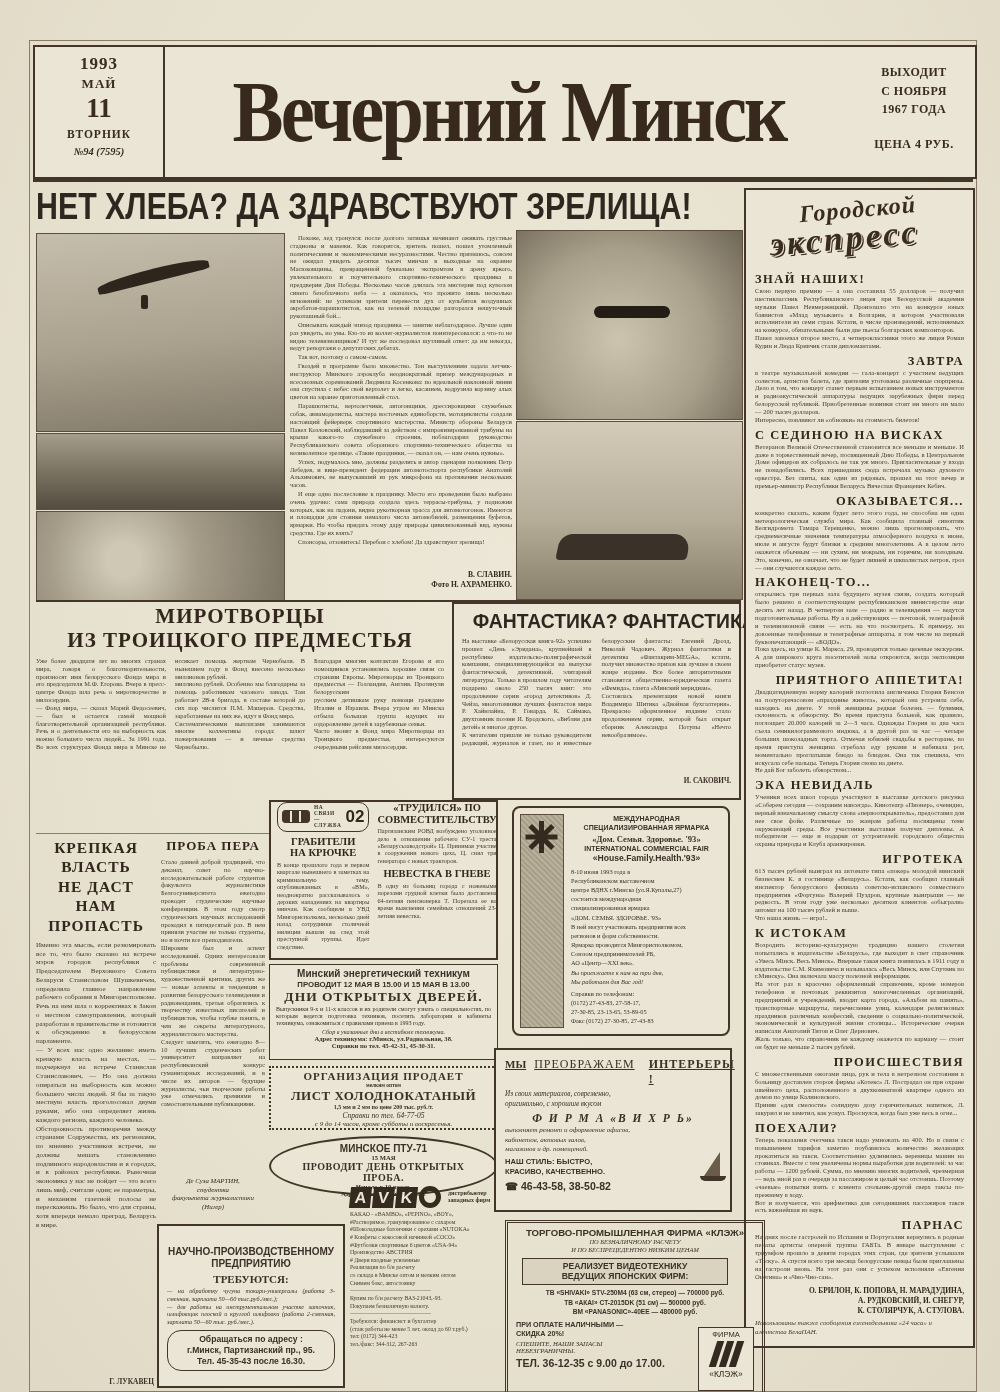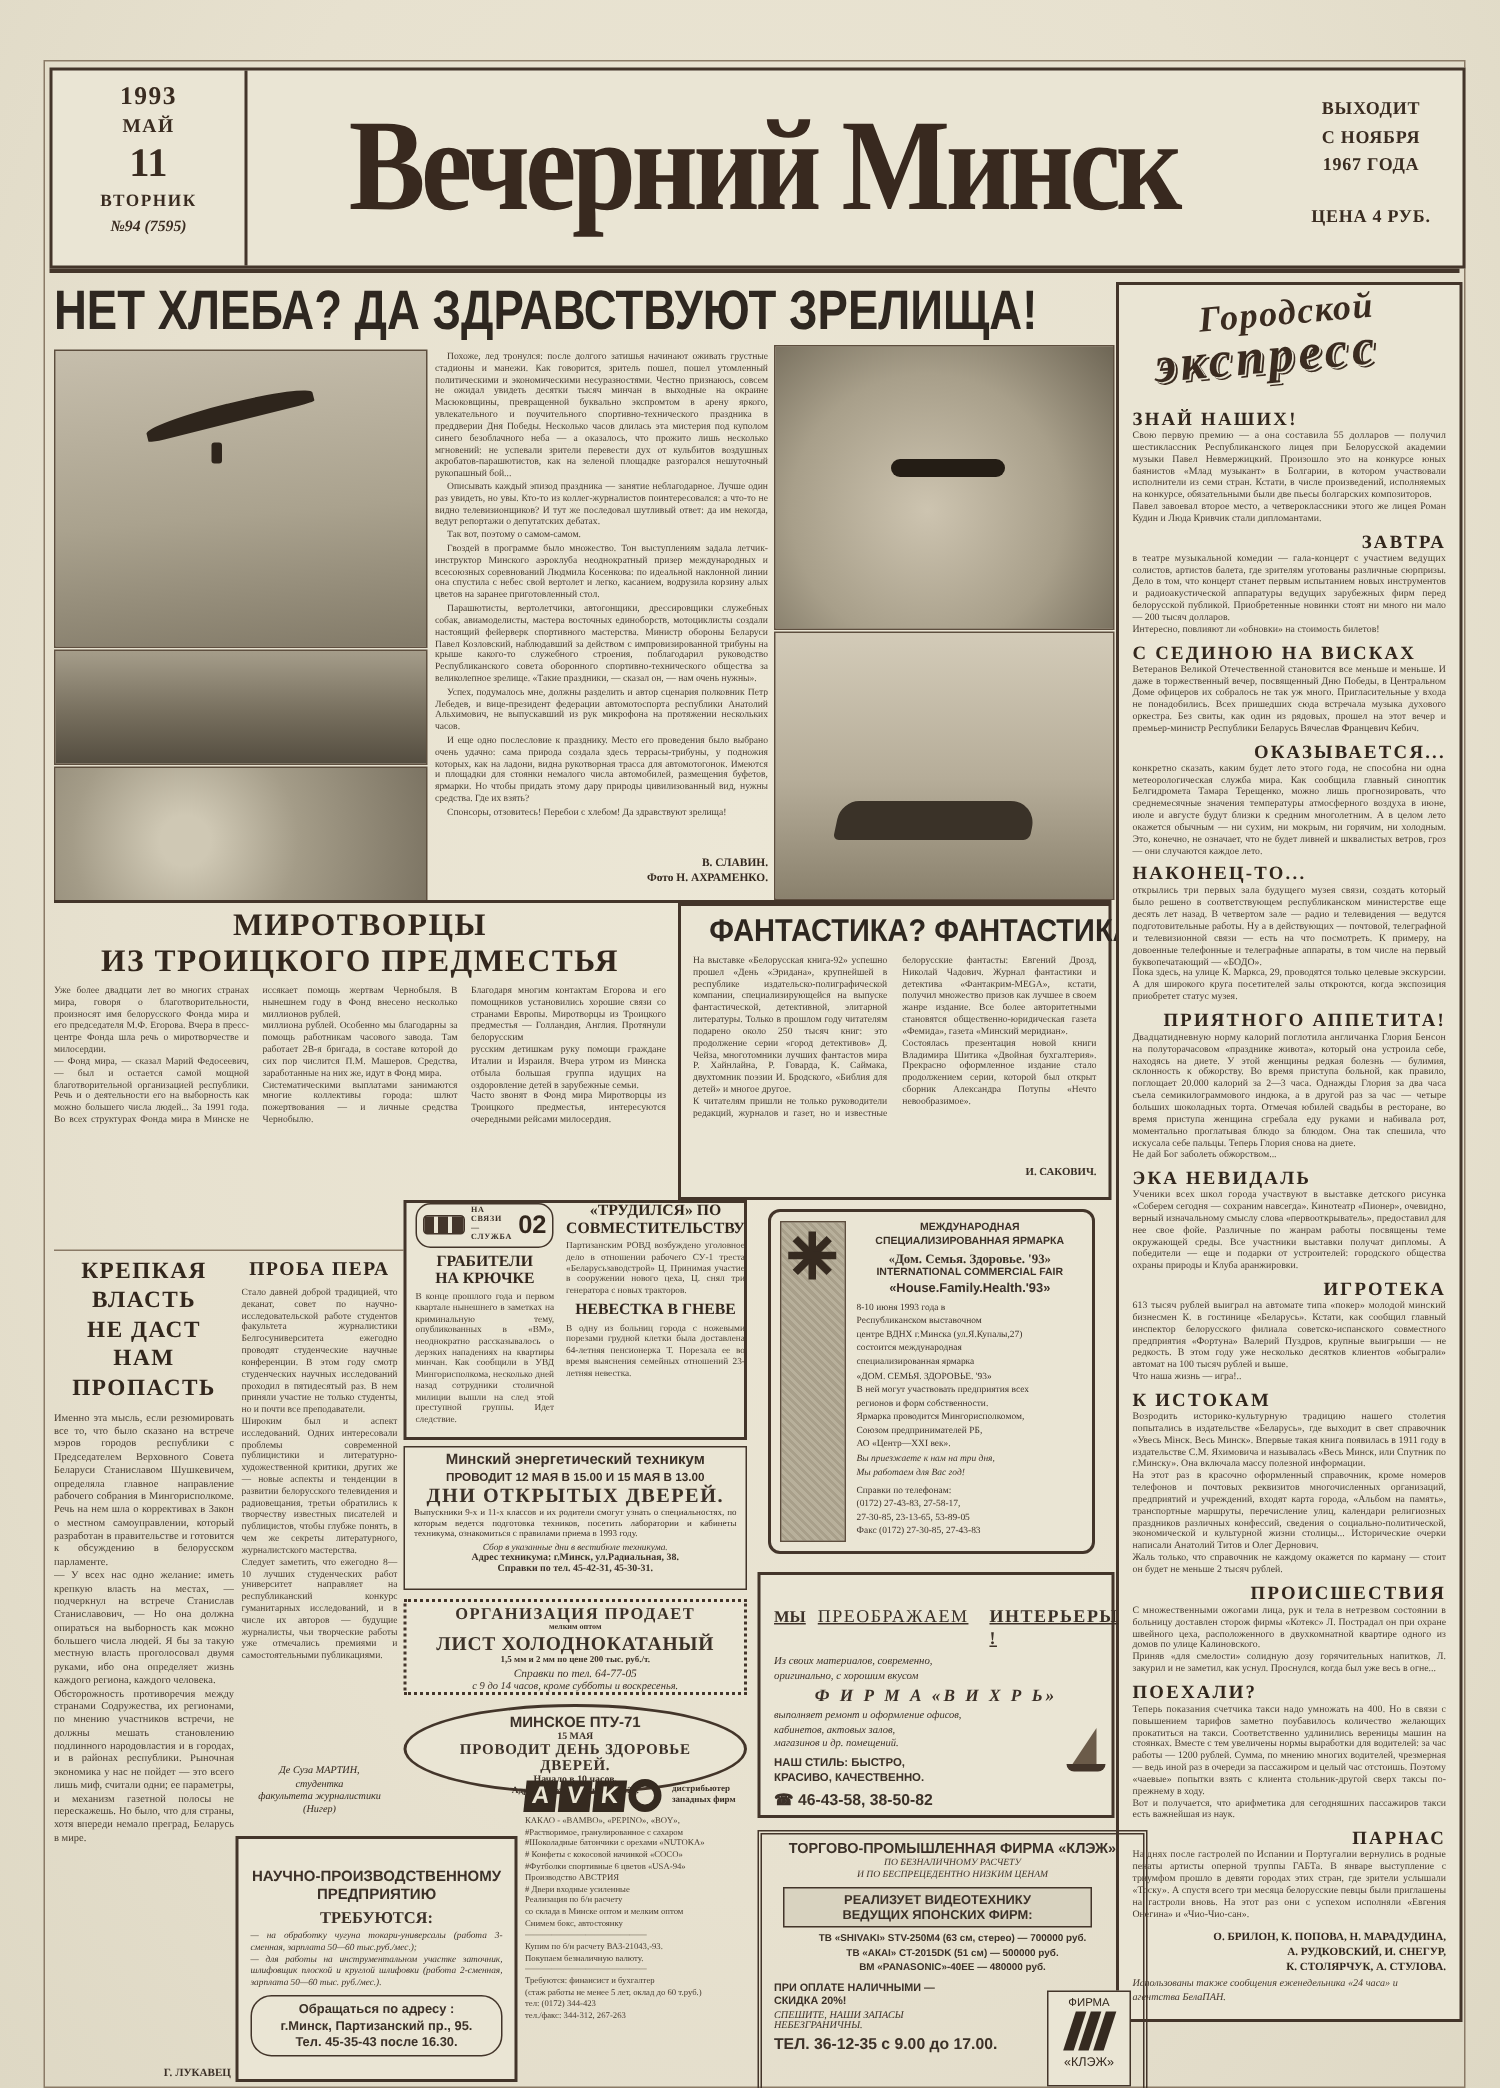--- a/index.html
+++ b/index.html
@@ -127,21 +127,21 @@
   .orn i:nth-child(4){transform:rotate(135deg);}
   .fair-main{flex:1;}
   .fair-h1{font-size:7px;font-weight:bold;text-align:center;line-height:1.35;font-family:"Liberation Sans",sans-serif;white-space:pre-line;}
   .fair-h2{font-size:8.6px;font-weight:bold;text-align:center;margin-top:1px;}
   .fair-h3{font-size:7px;font-weight:bold;text-align:center;font-family:"Liberation Sans",sans-serif;margin-top:1px;}
   .fair-h4{font-size:8.6px;font-weight:bold;text-align:center;margin-top:1px;font-family:"Liberation Sans",sans-serif;}
   .fair-b{font-size:6.3px;line-height:1.45;margin-top:4px;white-space:pre-line;}
   .fair-i{font-size:6.3px;font-style:italic;line-height:1.4;margin-top:2px;white-space:pre-line;}
   .fair-p{font-size:6.3px;line-height:1.45;margin-top:2px;white-space:pre-line;}
   
-  .vihr{left:505px;top:1048px;width:238px;height:164px;border:2px solid #43352a;padding:20px 9px;}
+  .vihr{left:494px;top:1048px;width:238px;height:164px;border:2px solid #43352a;padding:7px 9px;}
   .vihr-h{display:flex;align-items:baseline;gap:8px;}
   .vihr-h .w1{font-weight:bold;font-size:11px;text-decoration:underline;}
   .vihr-h .w2{font-weight:normal;font-size:12px;text-decoration:underline;letter-spacing:1px;}
   .vihr-h .w3{font-weight:bold;font-size:12px;text-decoration:underline;letter-spacing:1px;margin-left:6px;}
   .vihr-tag{font-style:italic;font-size:7.2px;line-height:1.35;margin-top:3px;white-space:pre-line;}
   .vihr-firm{font-weight:bold;font-style:italic;font-size:11.5px;letter-spacing:2px;text-align:center;margin-top:3px;}
   .vihr-b{font-style:italic;font-size:7px;line-height:1.35;margin-top:2px;white-space:pre-line;}
   .vihr-style{font-weight:bold;font-size:7.6px;font-family:"Liberation Sans",sans-serif;line-height:1.35;margin-top:2px;white-space:pre-line;}
   .vihr-p{font-weight:bold;font-size:10.5px;margin-top:3px;font-family:"Liberation Sans",sans-serif;}
   .boat{position:absolute;right:10px;bottom:34px;width:0;height:0;border-left:16px solid transparent;border-bottom:24px solid #6b5b49;}
@@ -360,21 +360,21 @@
     <div class="sheet-2">мелким оптом</div>
     <div class="sheet-3">ЛИСТ ХОЛОДНОКАТАНЫЙ</div>
     <div class="sheet-4">1,5 мм и 2 мм по цене 200 тыс. руб./т.</div>
     <div class="sheet-5">Справки по тел. 64-77-05</div>
     <div class="sheet-6">с 9 до 14 часов, кроме субботы и воскресенья.</div>
   </div>
 
   <div class="adbox ptu">
     <div class="ptu-1">МИНСКОЕ ПТУ-71</div>
     <div class="ptu-2">15 МАЯ</div>
-    <div class="ptu-3">ПРОВОДИТ ДЕНЬ ЗДОРОВЬЕ ДВЕРЕЙ.</div>
+    <div class="ptu-3">ПРОВОДИТ ДЕНЬ ОТКРЫТЫХ ПРОБА.</div>
     <div class="ptu-2">Начало в 10 часов.</div>
     <div class="ptu-4">Адрес: Партизанский пр., 123.</div>
   </div>
 
   <div class="adbox npp">
     <div class="npp-h">НАУЧНО-ПРОИЗВОДСТВЕННОМУ
 ПРЕДПРИЯТИЮ</div>
     <div class="npp-t">ТРЕБУЮТСЯ:</div>
     <div class="npp-b">— на обработку чугуна токари-универсалы (работа 3-сменная, зарплата 50—60 тыс.руб./мес.);
 — для работы на инструментальном участке заточник, шлифовщик плоской и круглой шлифовки (работа 2-сменная, зарплата 50—60 тыс. руб./мес.).</div>

